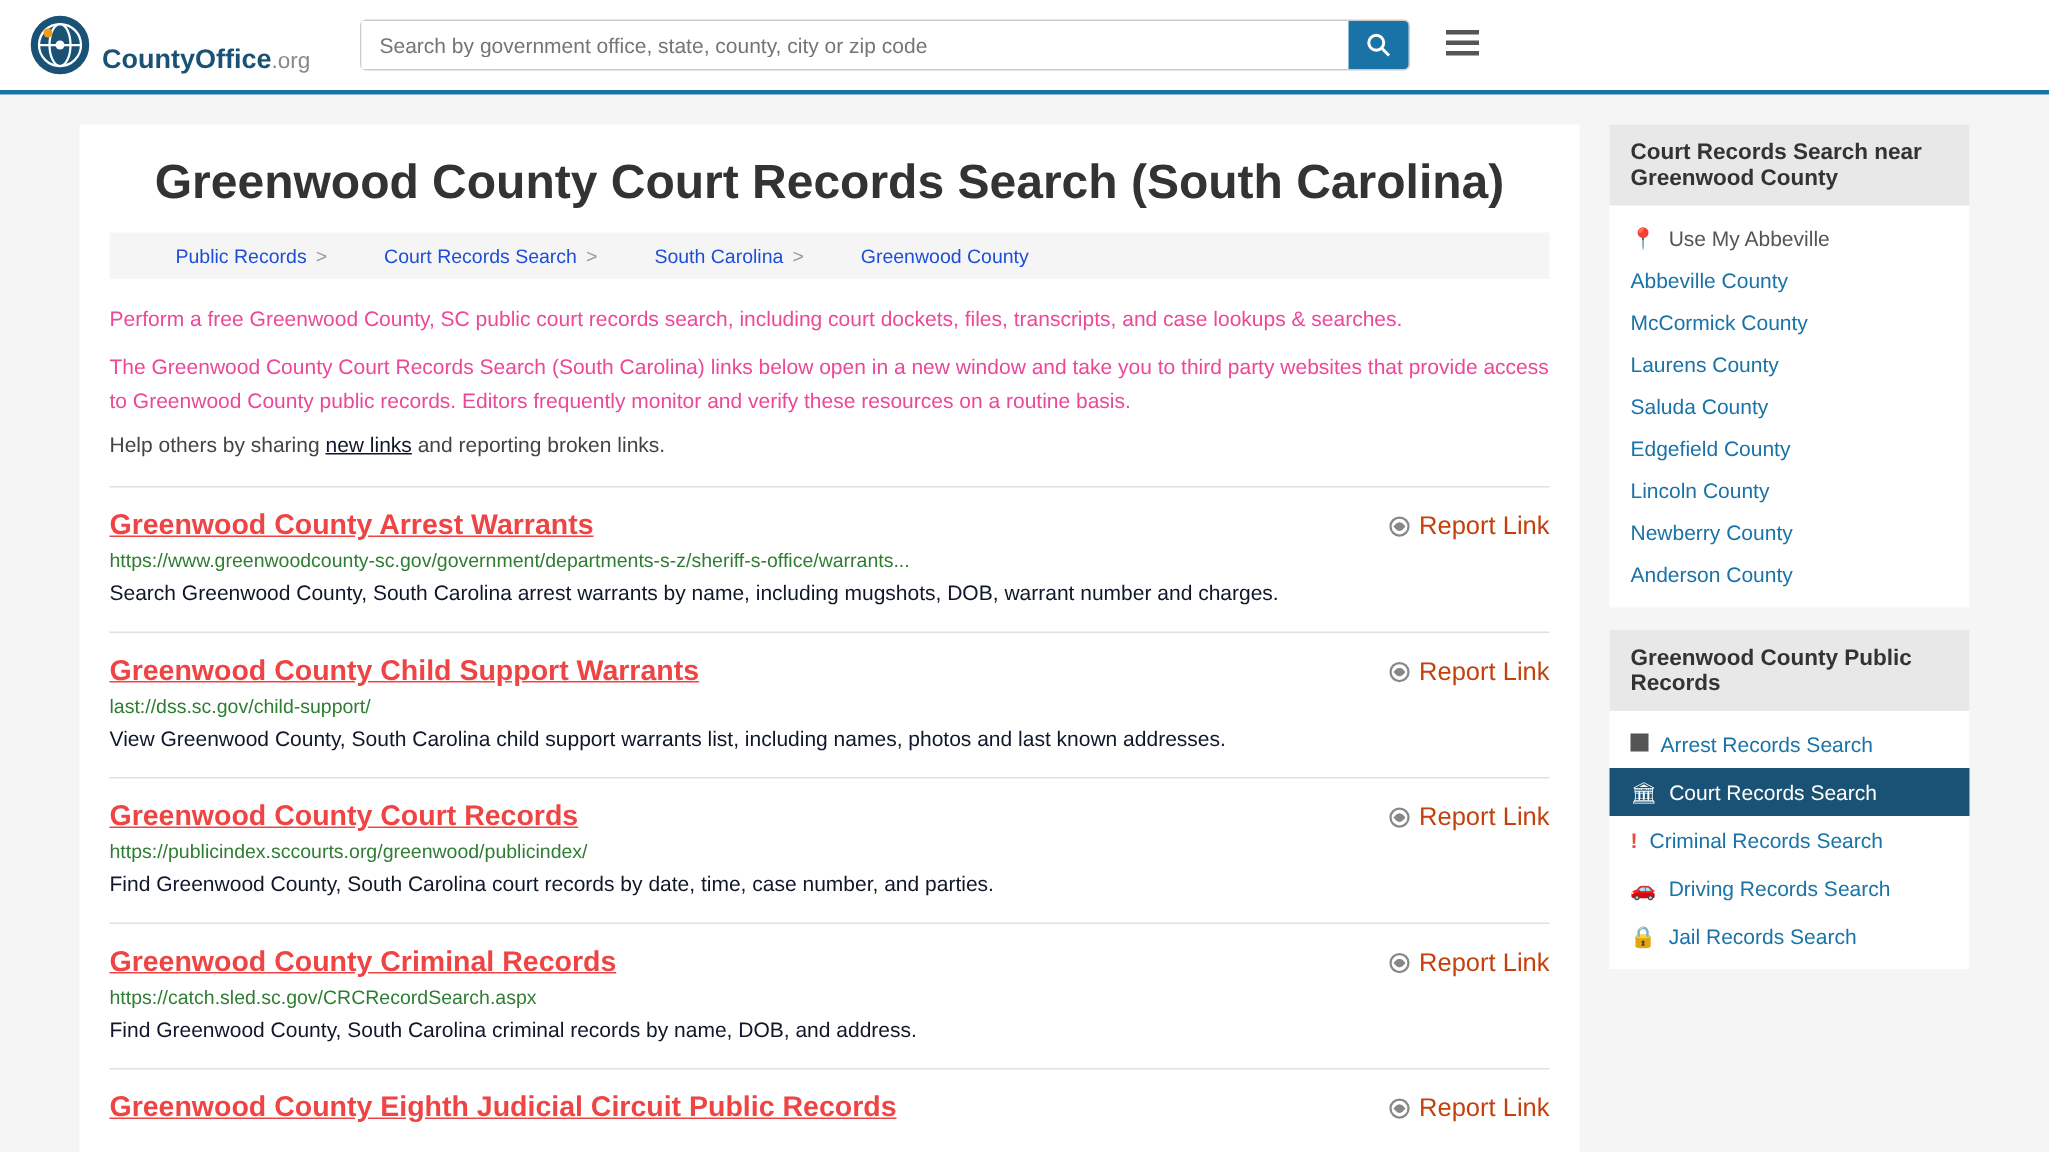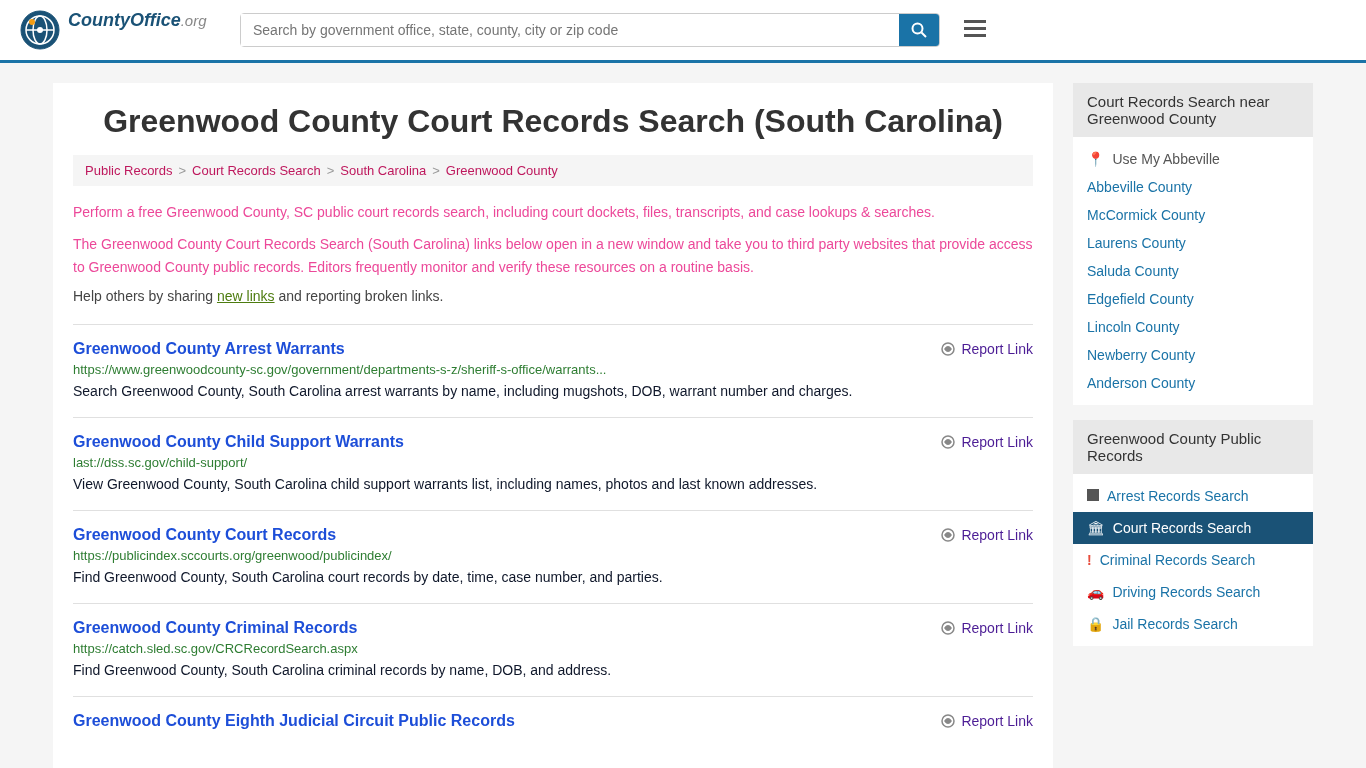--- a/index.html
+++ b/index.html
@@ -9,24 +9,23 @@
     .header {
       background: #fff;
       border-bottom: 3px solid #1a73a7;
       padding: 10px 20px;
       display: flex;
       align-items: center;
       gap: 20px;
     }
     .logo-area {
       display: flex;
-      align-items: flex-start;
+      align-items: flex-end;
       gap: 8px;
       min-width: 200px;
-      font-style: italic;
     }
     .logo-icon {
       width: 40px;
       height: 40px;
     }
     .search-bar {
       flex: 1;
       display: flex;
       align-items: center;
       border: 1px solid #ccc;
@@ -84,63 +83,65 @@
       display: flex;
       align-items: center;
       gap: 6px;
       font-size: 13px;
       color: #666;
       background: #f5f5f5;
       padding: 8px 12px;
       margin-bottom: 15px;
     }
     .breadcrumb a {
-      color: #be185d;
+      color: #1d4ed8;
       text-decoration: none;
+      margin-left: 32px;
     }
     .breadcrumb-sep { color: #999; }
 
     .intro-text {
       font-size: 14px;
       line-height: 1.6;
       color: #ec4899;
       margin-bottom: 10px;
     }
     .share-line {
       font-size: 14px;
       color: #444;
       margin-bottom: 20px;
     }
     .share-line a {
-      color: #4d7c0f;
+      color: #0f172a;
     }
 
     
     .result-item {
       border-top: 1px solid #e0e0e0;
       padding: 15px 0;
     }
     .result-header {
       display: flex;
       align-items: center;
       justify-content: space-between;
       margin-bottom: 4px;
     }
     .result-title {
-      font-size: 16px;
+      font-size: 19px;
       font-weight: bold;
-      color: #1d4ed8;
+      color: #ef4444;
+      text-decoration: underline;
       cursor: pointer;
     }
     .report-link {
       display: flex;
       align-items: center;
       gap: 5px;
-      font-size: 14px;
-      color: #4c1d95;
+      font-size: 17px;
+      color: #c2410c;
       cursor: pointer;
       white-space: nowrap;
       justify-content: center;
     }
     .result-url {
       font-size: 13px;
       color: #2e7d32;
       margin-bottom: 4px;
     }
     .result-desc {
@@ -156,21 +157,21 @@
     }
 
     .sidebar-section {
       background: #fff;
       margin-bottom: 15px;
     }
     .sidebar-section-title {
       background: #e8e8e8;
       padding: 10px 14px;
       font-size: 15px;
-      font-weight: normal;
+      font-weight: bold;
       color: #333;
     }
 
     .nearby-list {
       padding: 8px 0;
     }
     .nearby-item {
       display: flex;
       align-items: center;
       gap: 8px;

